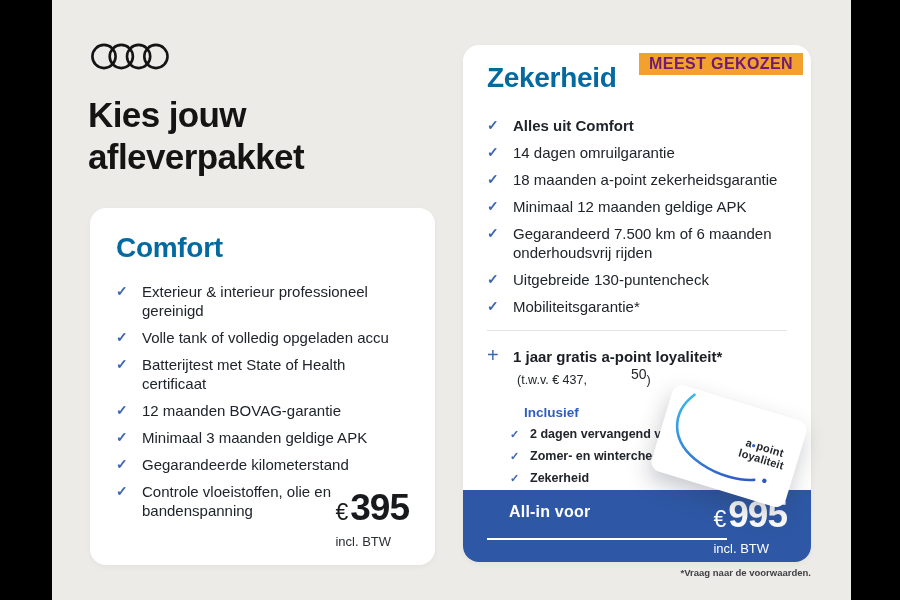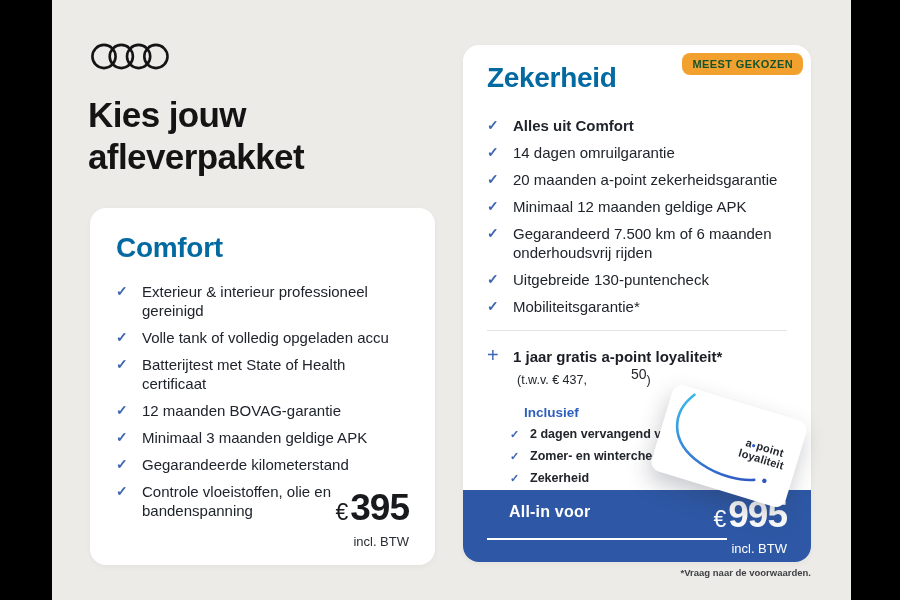--- a/index.html
+++ b/index.html
@@ -25,36 +25,36 @@
   .card{
     position:absolute;background:#fff;border-radius:16px;
     box-shadow:0 2px 6px rgba(0,0,0,0.04);
   }
   .card h2{margin:0;font-size:28px;font-weight:700;letter-spacing:-0.3px;color:#0369a1;}
   ul.features{list-style:none;margin:0;padding:0;}
   ul.features li{display:flex;gap:10px;margin-bottom:8px;font-size:15px;line-height:19px;color:#20242c;}
   ul.features li .check{flex:0 0 16px;color:#3f66b0;font-weight:700;font-size:14px;line-height:19px;}
   ul.features li.bold .it{font-weight:700;}
 
-  .price-block{position:absolute;text-align:right;}
+  .price-block{position:absolute;text-align:left;}
   .price-block .amount{font-weight:700;color:#17191d;line-height:34px;}
   .price-block .cur{font-size:23px;font-weight:400;margin-right:2px;}
   .price-block .num{font-size:37px;letter-spacing:-1px;}
   .price-block .vat{font-size:13px;color:#2a2d33;margin-top:2px;}
 
   
   .card.comfort{left:90px;top:208px;width:345px;height:357px;padding:24px 26px;}
   .card.comfort ul.features{margin-top:18px;}
   .card.comfort .price-block{right:26px;bottom:16px;}
 
   
   .card.zeker{left:463px;top:45px;width:348px;height:517px;padding:0;}
   .badge{
-    position:absolute;top:8px;right:8px;background:#f2a12e;color:#14532d;
-    font-size:11px;font-weight:700;letter-spacing:0.4px;border-radius:8px;
+    position:absolute;top:8px;right:8px;background:#f2a12e;color:#701a75;
+    font-size:16px;font-weight:700;letter-spacing:0.4px;border-radius:0;
     padding:4px 10px;line-height:14px;
   }
   .card.zeker h2{margin:17px 0 0 24px;}
   .card.zeker ul.features{margin:22px 24px 0 24px;}
   .divider{height:1px;background:#e5e4e2;margin:14px 24px 0 24px;}
   .addon{display:flex;gap:10px;margin:15px 24px 0 24px;align-items:baseline;}
   .addon .plus{flex:0 0 16px;color:#3f66b0;font-size:20px;font-weight:400;line-height:19px;}
   .addon-title{font-size:15px;font-weight:700;color:#1b1e24;}
   .addon-value{font-size:12.5px;color:#23262c;margin-left:4px;white-space:nowrap;}
   .addon-value sup{font-size:14px;padding-left:44px;}
@@ -158,21 +158,21 @@
       <li class="bold">
           <span class="check">✓</span>
           <span class="it">Alles uit Comfort</span>
         </li>
       <li>
           <span class="check">✓</span>
           <span class="it">14 dagen omruilgarantie</span>
         </li>
       <li>
           <span class="check">✓</span>
-          <span class="it">20 maanden a-point zekerheidsgarantie</span>
+          <span class="it">18 maanden a-point zekerheidsgarantie</span>
         </li>
       <li>
           <span class="check">✓</span>
           <span class="it">Minimaal 12 maanden geldige APK</span>
         </li>
       <li>
           <span class="check">✓</span>
           <span class="it">Gegarandeerd 7.500 km of 6 maanden onderhoudsvrij rijden</span>
         </li>
       <li>

